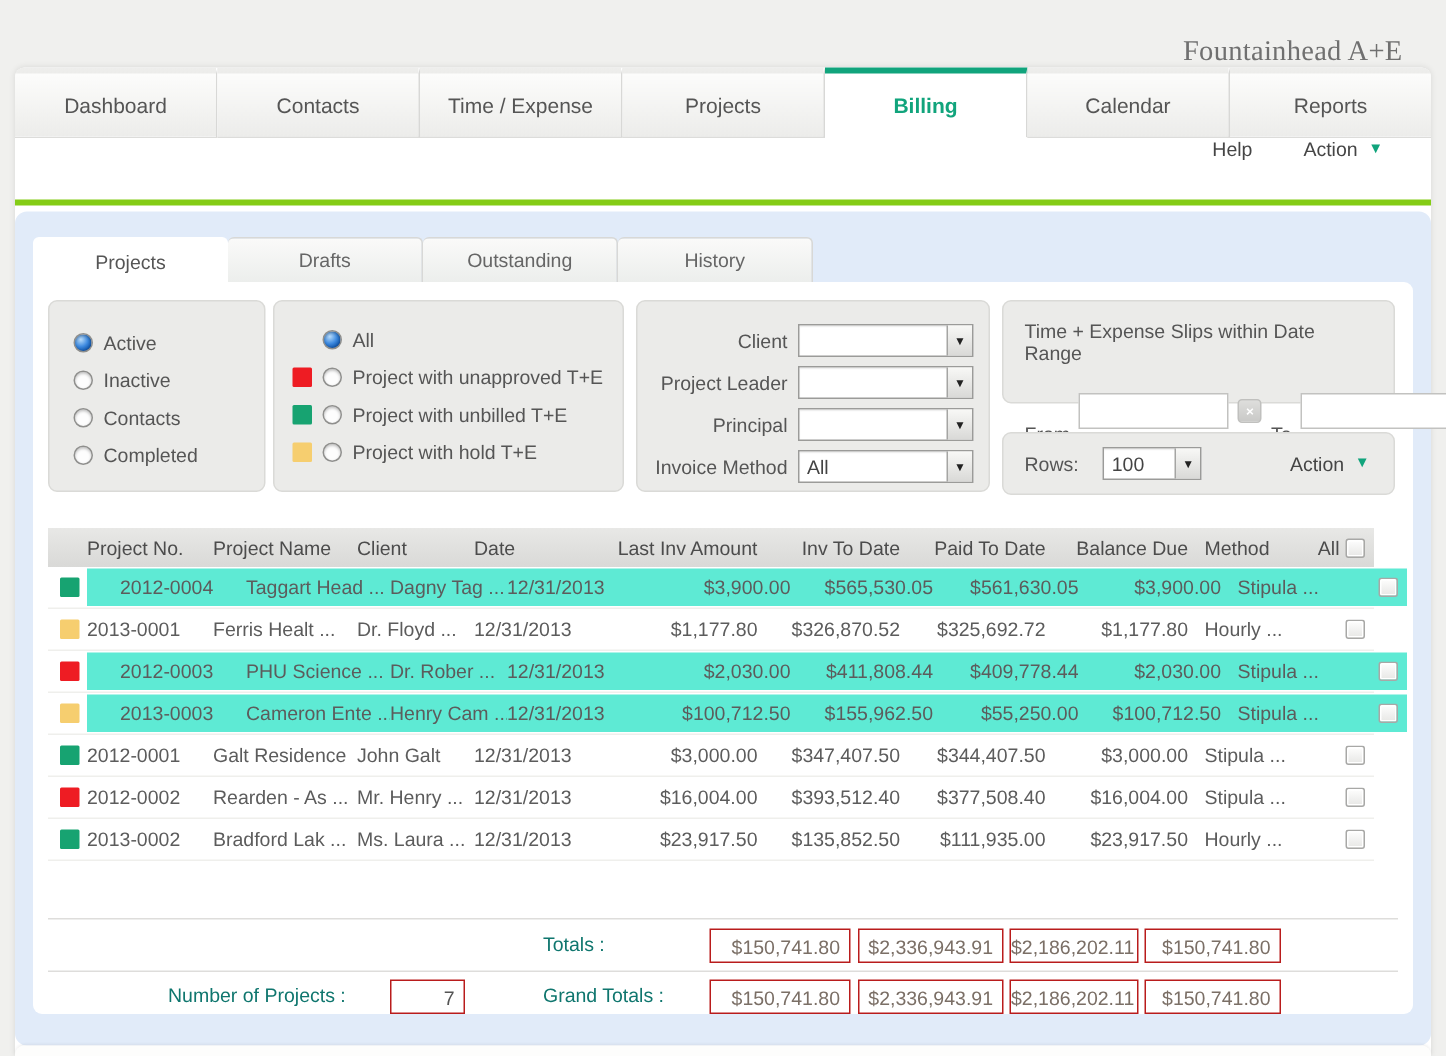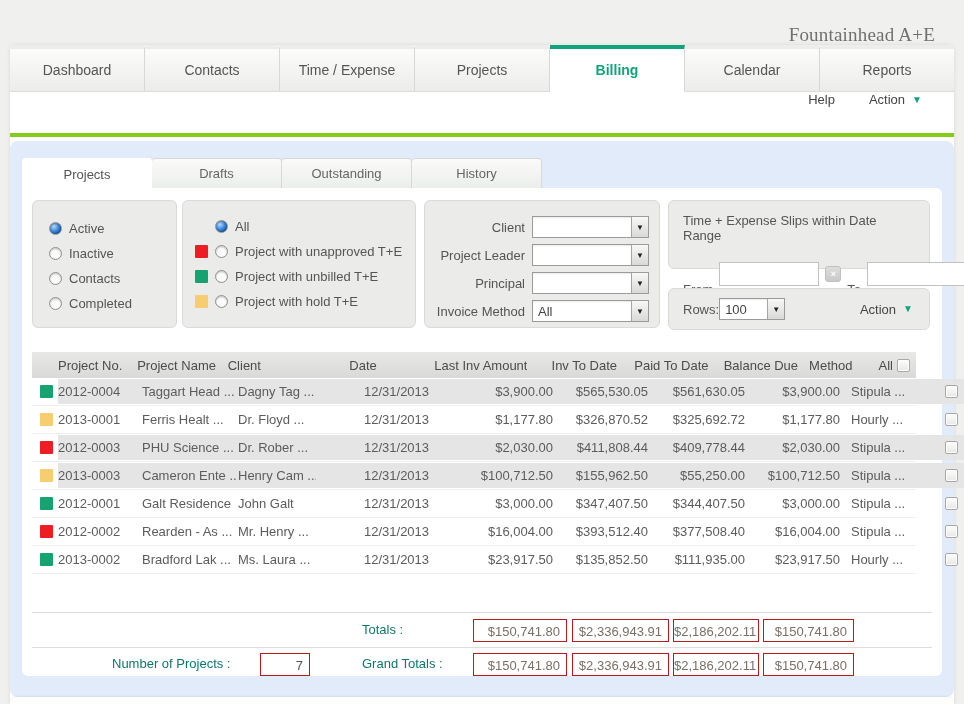--- a/index.html
+++ b/index.html
@@ -112,39 +112,39 @@
   .dateinput {
     width:100px; height:24px; border:1px solid #c2c2c0; background:#fff;
     font:inherit; color:#444; padding:0 4px;
   }
   .clear-btn {
     width:16px; height:16px; flex:none; border-radius:3px; cursor:pointer;
     background:linear-gradient(#dededc,#c9c9c7); border:1px solid #c0c0be;
     color:#fff; font-size:9px; font-weight:bold;
     display:flex; align-items:center; justify-content:center;
   }
-  .rows-left { display:flex; align-items:center; gap:0; color:#555; }
+  .rows-left { display:flex; align-items:center; gap:16px; color:#555; }
   .rows-select { width:66px; height:22px; }
   
   .thead {
     position:absolute; left:10px; top:164px; width:884px; height:26px;
     background:linear-gradient(#e8e8e6,#d9d9d7);
     display:flex; align-items:center; color:#4c4c4c;
   }
   .rows-area { position:absolute; left:10px; top:190px; width:884px; }
   .trow { display:flex; height:28px; border-bottom:1px solid #efefec; }
   .c { overflow:hidden; white-space:nowrap; }
   .c-flag  { width:26px; flex:none; display:flex; align-items:center; }
   .c-flag .swatch { margin-left:8px; }
   .band { flex:1; display:flex; align-items:center; margin:1px 0; }
-  .band[data-hl="true"] { background:#e5e5e5; }
+  .band[data-hl="true"] { background:#5eead4;padding-left:22px; }
   .c-no    { width:84px; }
   .c-name  { width:96px; }
   .c-client{ width:78px; }
-  .c-date  { width:90px;margin-left:48px; }
+  .c-date  { width:90px; }
   .c-r1 { width:99px; text-align:right; }
   .c-r2 { width:95px; text-align:right; }
   .c-r3 { width:97px; text-align:right; }
   .c-r4 { width:95px; text-align:right; }
   .c-meth { width:84px; padding-left:11px; }
   .c-all  { width:40px; display:flex; align-items:center; justify-content:flex-end; gap:4px; padding-right:6px; }
   .trow .c, .thead .c { color:#5c5c5c; }
   .thead .c { color:#4c4c4c; }
   .checkbox {
     width:13px; height:13px; flex:none; border-radius:2px; cursor:pointer;

